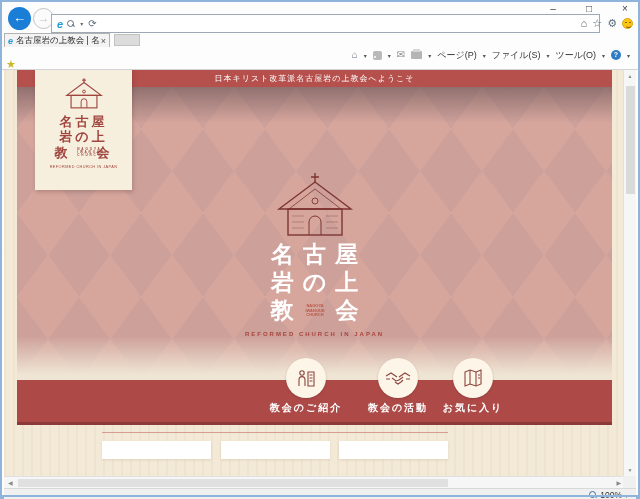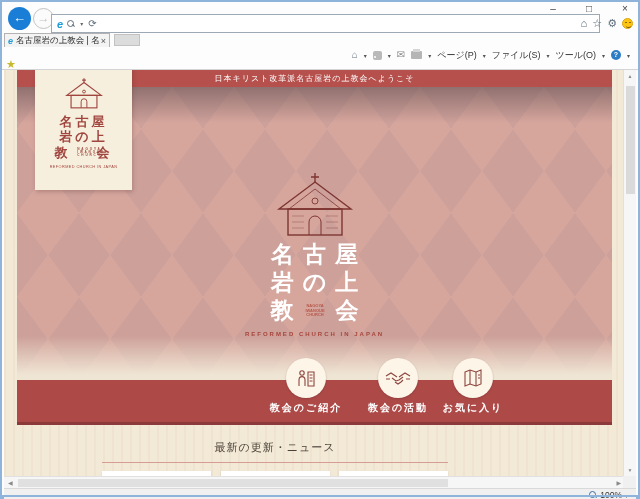--- a/index.html
+++ b/index.html
@@ -267,21 +267,20 @@
           <svg width="24" height="24" viewBox="0 0 24 24" fill="none" stroke="#8d453e" stroke-width="1.1">
             <path d="M4 6l5-2 6 2 5-2v14l-5 2-6-2-5 2z"></path>
               <path d="M9 4v14 M15 6v14"></path>
               <path d="M17 9h2 M17 12h2"></path>
           </svg>
         </div>
         <div class="nlabel">お気に入り</div>
       </div>
 
       <div class="news">
-        <div class="news-heading">最新の更新・ニュース</div>
         <div class="news-line"></div>
         <div class="news-cards">
           <div class="news-card"></div>
           <div class="news-card"></div>
           <div class="news-card"></div>
         </div>
       </div>
 
     </div>
   </div>

